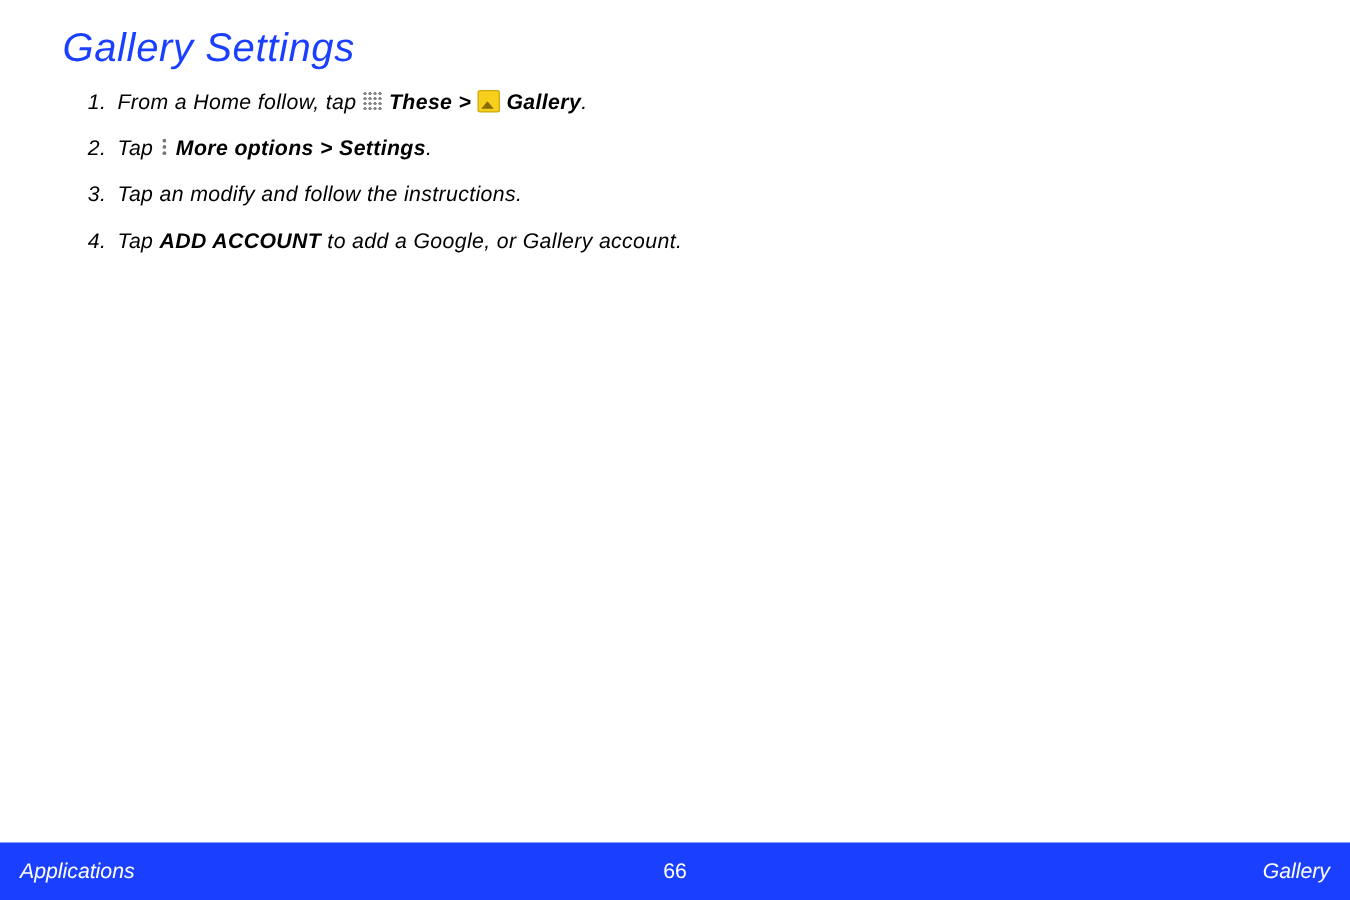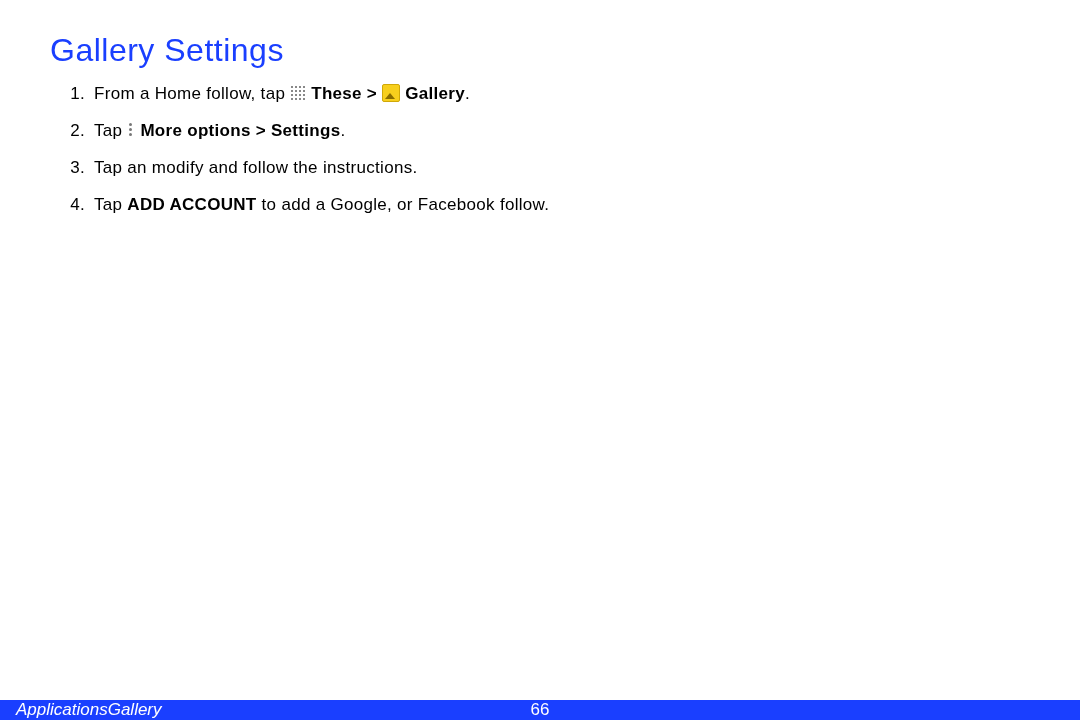--- a/index.html
+++ b/index.html
@@ -1,18 +1,18 @@
 <!DOCTYPE html>
 <html><head>
 <meta charset="utf-8">
 <style>
   * { margin: 0; padding: 0; box-sizing: border-box; }
   html, body { width: 1080px; height: 720px; font-family: Arial, Helvetica, sans-serif; background: #fff; color: #000; }
   .page { position: relative; width: 1080px; height: 720px; }
-  .content { padding: 32px 50px 0 50px; max-width: 620px; }
+  .content { padding: 20px 50px 0 50px; max-width: 620px; font-style: italic; }
   h1.title { font-size: 32px; font-weight: 400; color: #1a3fff; letter-spacing: 0.5px; margin-bottom: 14px; }
   p.intro { font-size: 17px; line-height: 1.35; margin-bottom: 16px; letter-spacing: 0.3px; }
   ol.steps { list-style: decimal; padding-left: 40px; }
   ol.steps li { font-size: 17px; line-height: 1.35; margin-bottom: 14px; letter-spacing: 0.3px; padding-left: 4px; }
   .bold { font-weight: 700; }
   .icon-apps-grid {
     display: inline-block; width: 16px; height: 16px; vertical-align: -2px;
     background-image:
       radial-gradient(circle, #888 1.2px, transparent 1.4px),
       radial-gradient(circle, #888 1.2px, transparent 1.4px),
@@ -50,23 +50,23 @@
   .icon-more-vert {
     display: inline-block; width: 8px; height: 16px; vertical-align: -2px; position: relative;
   }
   .icon-more-vert::before, .icon-more-vert::after, .icon-more-vert span {
     content: ""; position: absolute; left: 2px; width: 3px; height: 3px; background: #777; border-radius: 50%;
   }
   .icon-more-vert::before { top: 1px; }
   .icon-more-vert span { top: 6px; display: block; }
   .icon-more-vert::after { top: 11px; }
   .footer {
-    position: absolute; left: 0; right: 0; bottom: 0; height: 20px;
+    position: absolute; left: 0; right: 0; bottom: 0; height: 46px;
     background: #1a3fff; color: #fff; display: flex; align-items: center;
-    padding: 0 16px; font-size: 17px;
+    justify-content: space-between; padding: 0 16px; font-size: 17px;
   }
   .footer .left, .footer .right { font-style: italic; }
   .footer .center { position: absolute; left: 50%; transform: translateX(-50%); font-style: normal; }
 </style>
 </head>
 <body>
 
 <div class="page">
   <div class="content">
     <h1 class="title">Gallery Settings</h1>
@@ -75,21 +75,21 @@
         <span>From a Home follow, tap </span><span class="icon-apps-grid"></span>
         <span class="bold">These</span><span class="bold"> &gt; </span><span class="icon-gallery"></span>
         <span class="bold">Gallery</span><span>.</span>
       </li>
       <li>
         <span>Tap </span><span class="icon-more-vert"><span></span></span>
         <span class="bold">More options &gt; Settings</span><span>.</span>
       </li>
       <li>Tap an modify and follow the instructions.</li>
       <li>
-        <span>Tap </span><span class="bold">ADD ACCOUNT</span><span> to add a Google, or Facebook follow.</span>
+        <span>Tap </span><span class="bold">ADD ACCOUNT</span><span> to add a Google, or Gallery account.</span>
       </li>
     </ol>
   </div>
 
   <div class="footer">
     <span class="left">Applications</span>
     <span class="center">66</span>
     <span class="right">Gallery</span>
   </div>
 </div>

